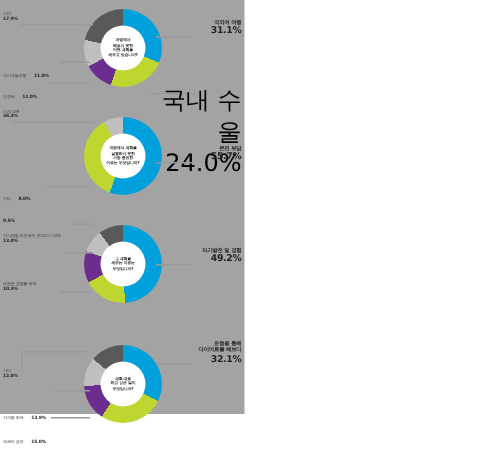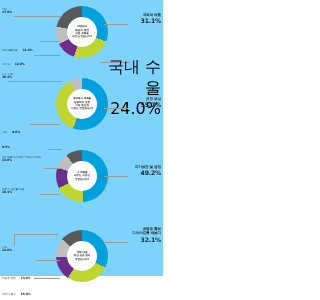--- a/index.html
+++ b/index.html
@@ -11,21 +11,21 @@
     height: 300px;
     background: #ffffff;
     font-family: "DejaVu Sans", "Liberation Sans", sans-serif;
     overflow: hidden;
     position: relative;
   }
   .infographic {
     position: relative;
     width: 163px;
     height: 276px;
-    background: #7dd3fc;
+    background: #a3a3a3;
   }
   .chart-block {
     position: absolute;
     left: 0;
     width: 163px;
   }
   .blk0 { top: 0px;   height: 75px; }
   .blk1 { top: 72px;  height: 72px; }
   .blk2 { top: 144px; height: 72px; }
   .blk3 { top: 216px; height: 84px; }

